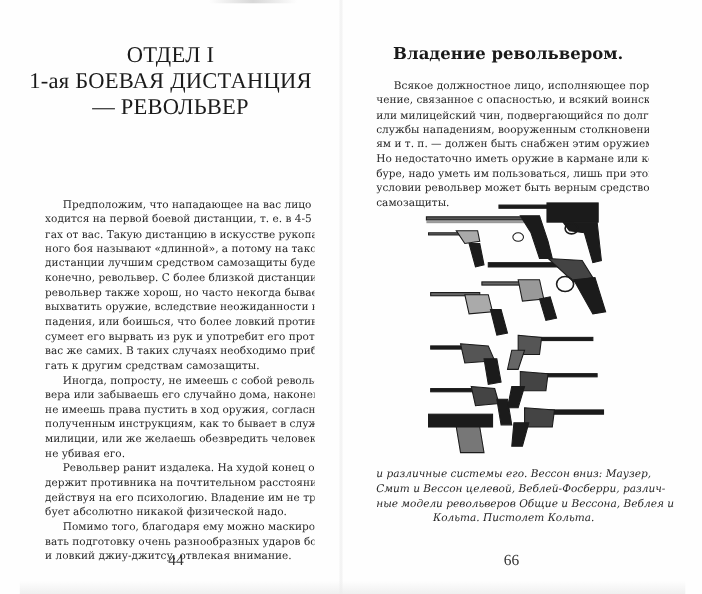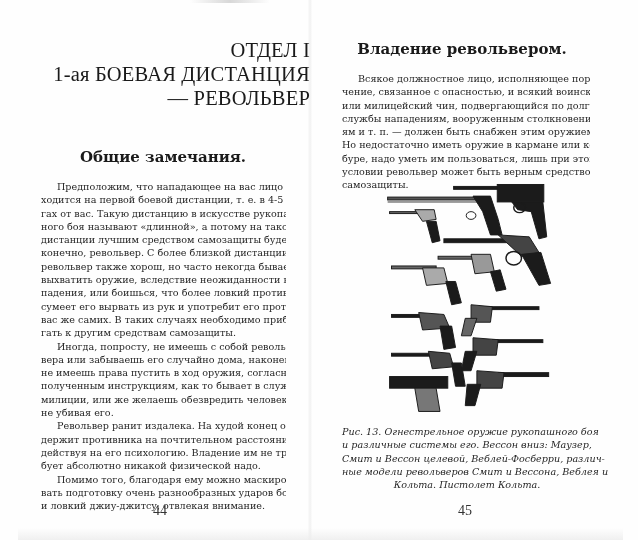--- a/index.html
+++ b/index.html
@@ -44,21 +44,21 @@
       top: 0;
       height: 540px;
     }
     .page-left { left: 0; width: 310px; }
     .page-right { left: 312px; width: 326px; }
 
     .section-title {
       position: absolute;
       left: 0; width: 310px;
       top: 38px;
-      text-align: right;
+      text-align: center;
       font-family: "Liberation Serif", "DejaVu Serif", serif;
       font-size: 20.5px;
       line-height: 24px;
       color: #1a1a1a;
       letter-spacing: 0.2px;
     }
     .section-title div { white-space: nowrap; }
 
     .subheading {
       position: absolute;
@@ -130,21 +130,20 @@
   <div class="gutter"></div>
   <div class="bottom-shadow"></div>
 
   <div class="page page-left">
     <div class="section-title">
       <div>ОТДЕЛ I</div>
       <div>1-ая БОЕВАЯ ДИСТАНЦИЯ</div>
       <div>— РЕВОЛЬВЕР</div>
     </div>
 
-    <div class="subheading left-sub">Общие замечания.</div>
 
     <div class="body-text left-body">
       <span class="line indent">Предположим, что нападающее на вас лицо на-</span>
       <span class="line">ходится на первой боевой дистанции, т. е. в 4-5 ша-</span>
       <span class="line">гах от вас. Такую дистанцию в искусстве рукопаш-</span>
       <span class="line">ного боя называют «длинной», а потому на такой</span>
       <span class="line">дистанции лучшим средством самозащиты будет,</span>
       <span class="line">конечно, револьвер. С более близкой дистанции,</span>
       <span class="line">револьвер также хорош, но часто некогда бывает</span>
       <span class="line">выхватить оружие, вследствие неожиданности на-</span>
@@ -236,22 +235,21 @@
           <path d="M40 214 L62 214 L66 238 L44 238 Z" fill="#777"></path>
 
           <rect x="126" y="198" width="52" height="4"></rect>
           <path d="M104 196 L132 198 L130 214 L104 214 Z" fill="#444"></path>
           <path d="M94 210 L108 210 L102 232 L92 232 Z"></path>
         </g>
       </svg>
     </div>
 
     <div class="caption">
-      <span class="line">Рис. 13. Огнестрельное оружие рукопашного боя</span>
       <span class="line">и различные системы его. Вессон вниз: Маузер,</span>
       <span class="line">Смит и Вессон целевой, Веблей-Фосберри, различ-</span>
-      <span class="line">ные модели револьверов Смит и Вессона, Веблея и</span>
+      <span class="line">ные модели револьверов Общие и Вессона, Веблея и</span>
       <span class="line">Кольта. Пистолет Кольта.</span>
     </div>
 
-    <div class="page-num right-num">45</div>
+    <div class="page-num right-num">66</div>
   </div>
 </div>
 
 </body></html>

